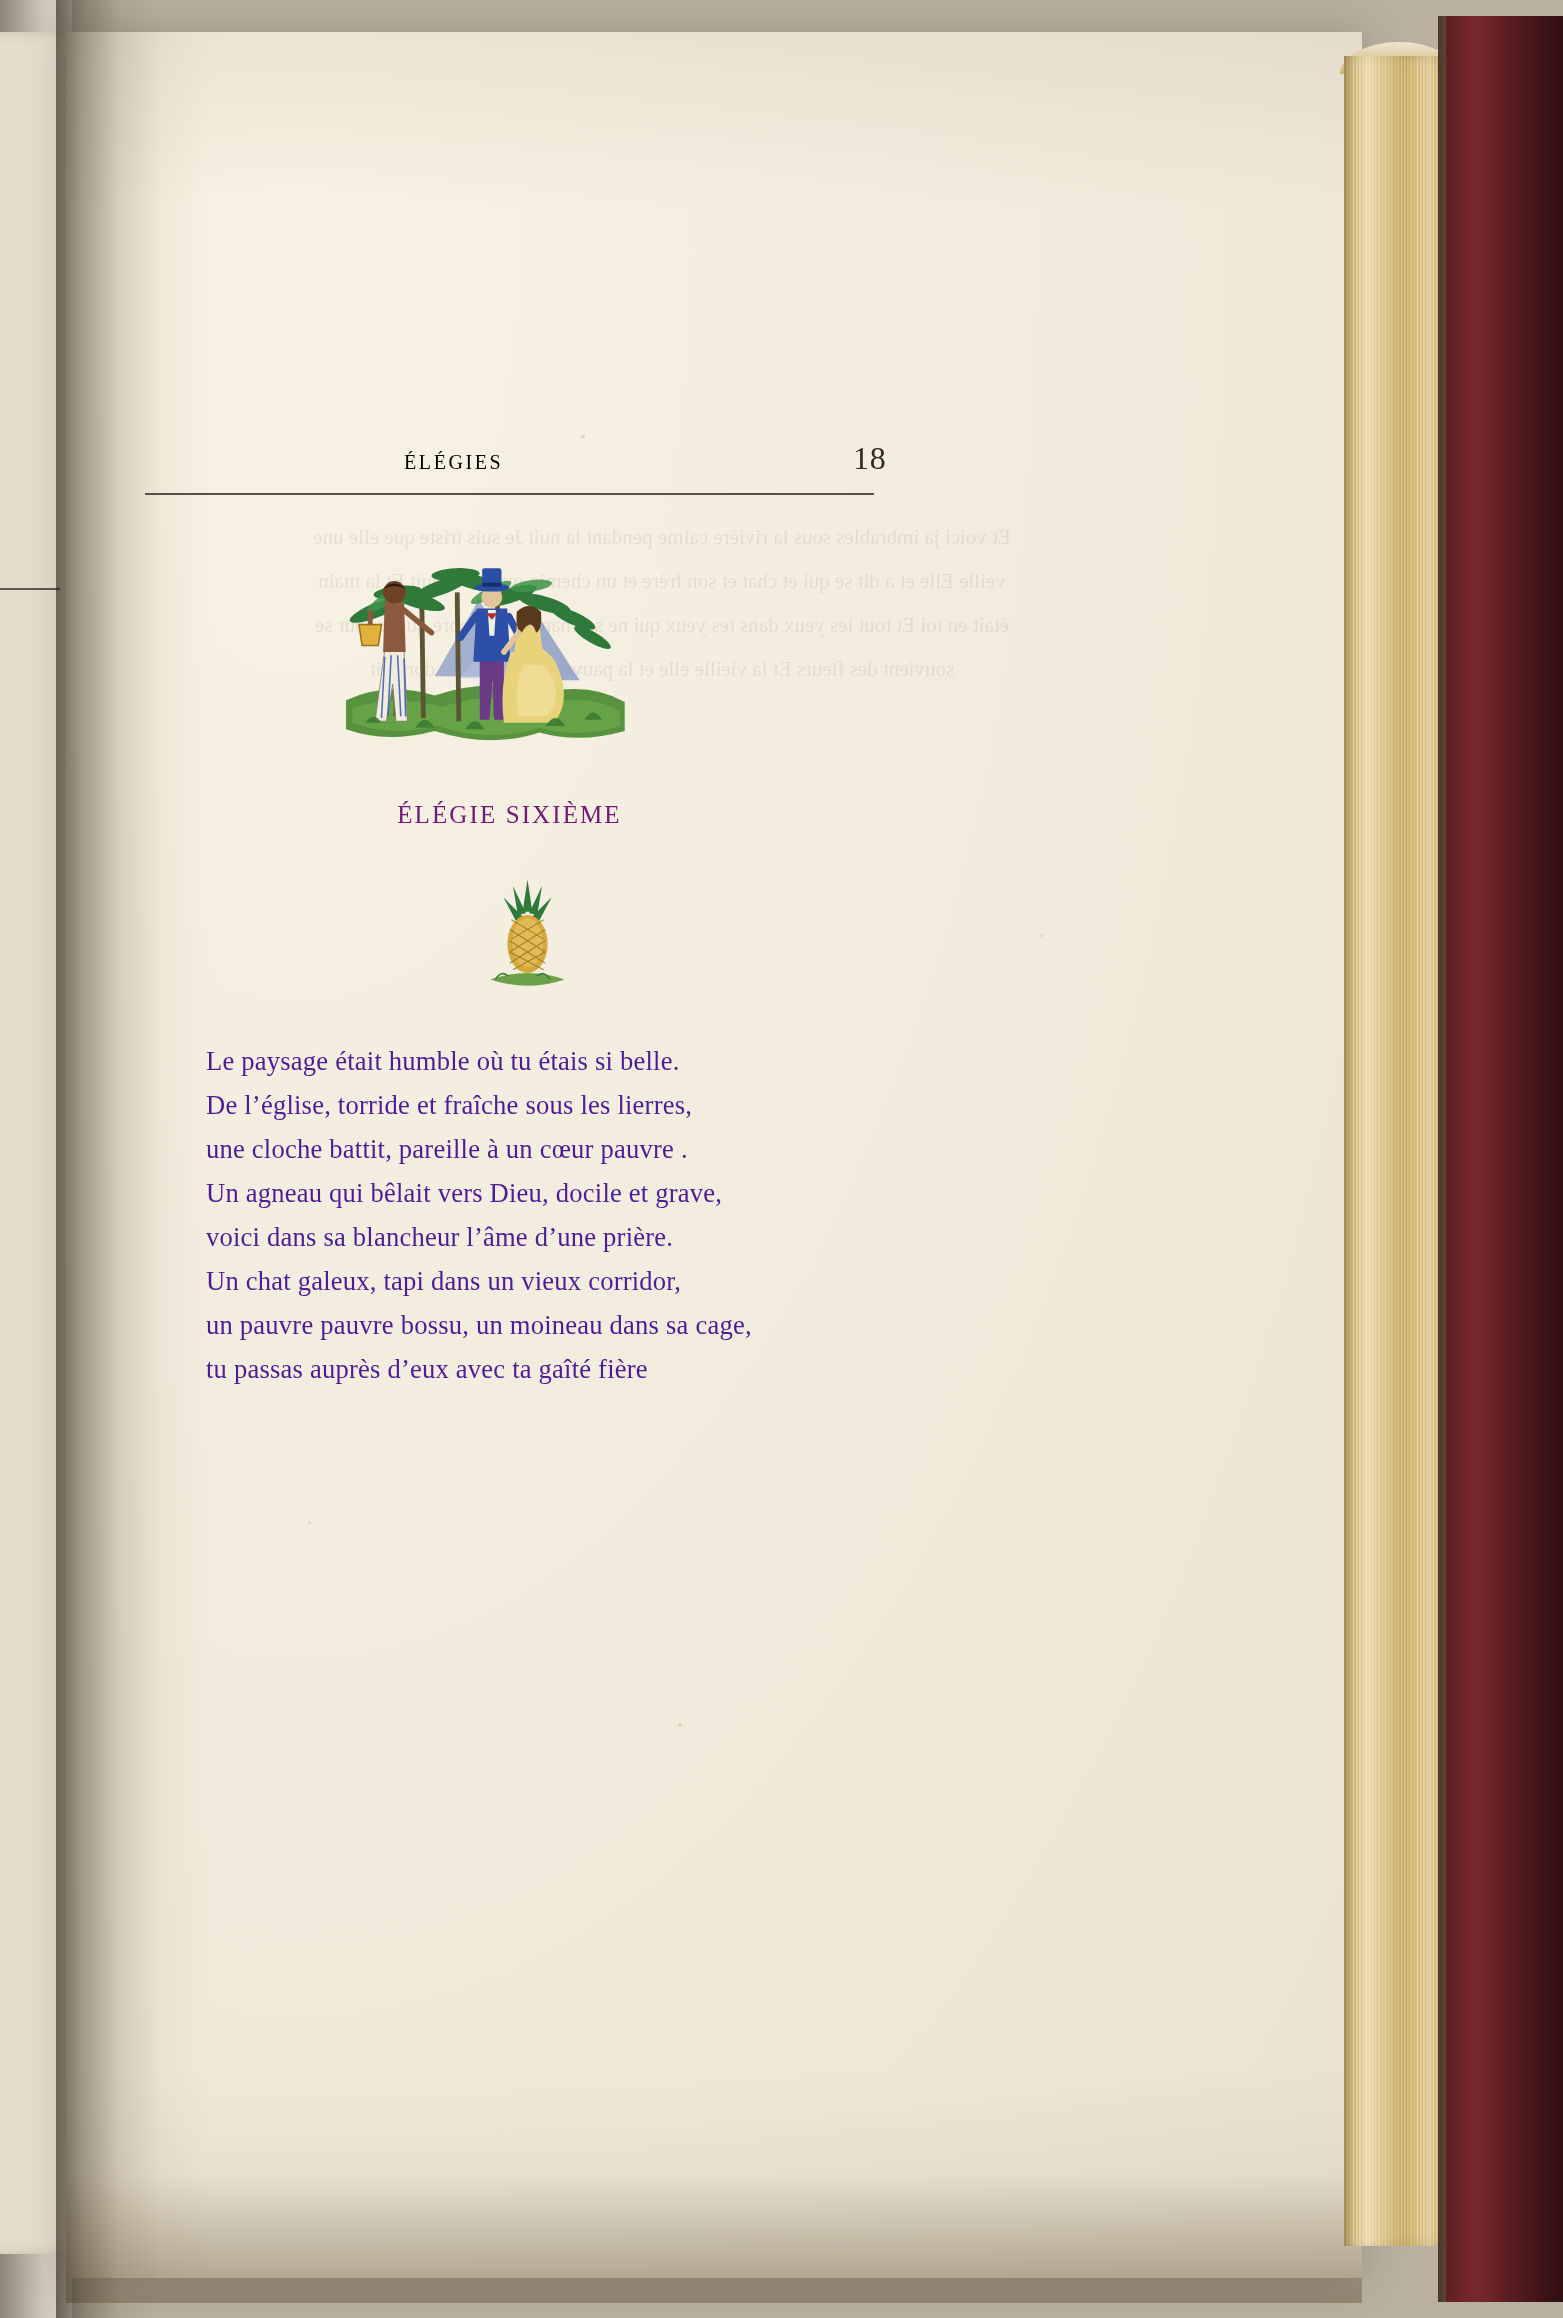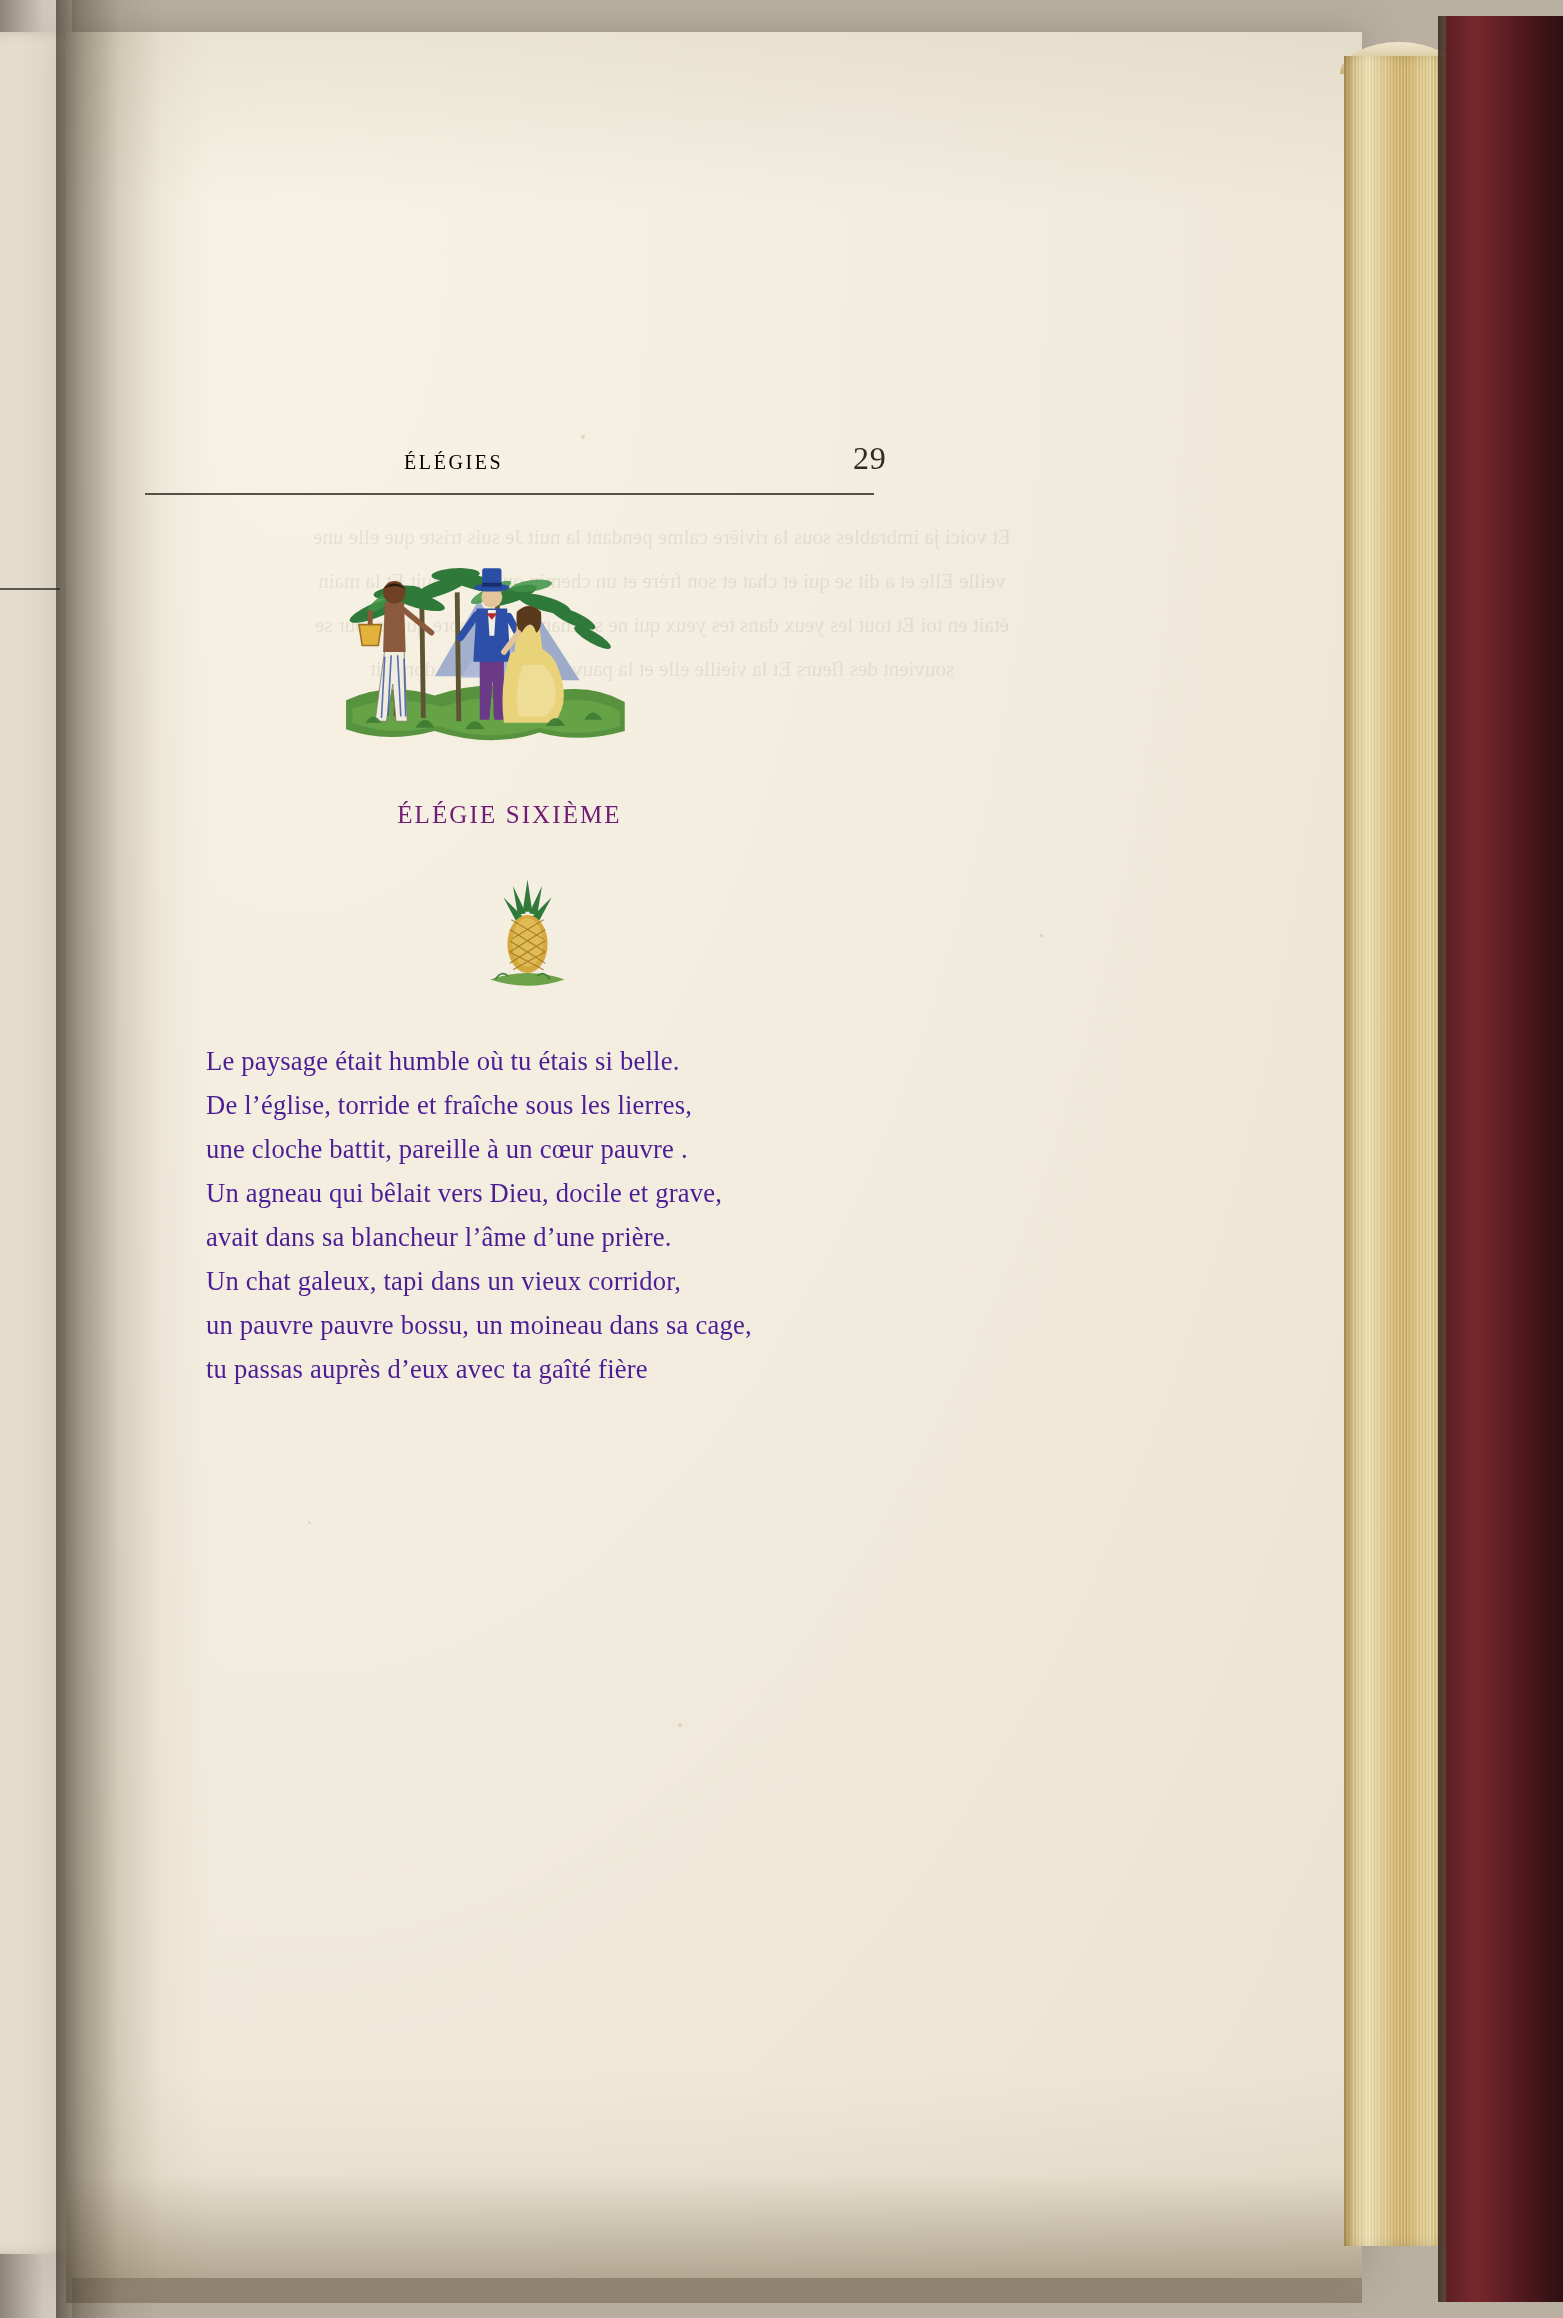--- a/index.html
+++ b/index.html
@@ -252,21 +252,21 @@
 
     <div class="speck" style="left:515px;top:403px;width:4px;height:4px;"></div>
     <div class="speck" style="left:974px;top:902px;width:3.2px;height:3.2px;"></div>
     <div class="speck" style="left:612px;top:1691px;width:4px;height:4px;"></div>
     <div class="speck" style="left:242px;top:1489px;width:3.2px;height:3.2px;"></div>
   </div>
 
   <div id="content">
     <div class="running-head">
       <span class="title">ÉLÉGIES</span>
-      <span class="folio">29</span>
+      <span class="folio">18</span>
     </div>
   </div>
 
   <div id="head-rule"></div>
 
   <div id="vignette">
     <svg width="298" height="282" viewBox="0 0 370 350" xmlns="http://www.w3.org/2000/svg">
 
       <rect x="0" y="0" width="370" height="350" fill="none"></rect>
 
@@ -398,21 +398,21 @@
         <path d="M108 142 q-8 -12 -16 -4"></path>
       </g>
     </svg>
   </div>
 
   <div id="poem">
     <div class="line">Le paysage était humble où  tu étais si belle.</div>
     <div class="line">De l’église, torride et fraîche sous les lierres,</div>
     <div class="line">une cloche battit,  pareille à un cœur pauvre .</div>
     <div class="line">Un agneau qui bêlait vers Dieu, docile et grave,</div>
-    <div class="line">avait dans sa  blancheur l’âme d’une prière.</div>
+    <div class="line">voici dans sa  blancheur l’âme d’une prière.</div>
     <div class="line">Un chat galeux, tapi dans un vieux corridor,</div>
     <div class="line">un pauvre pauvre bossu, un moineau dans sa cage,</div>
     <div class="line">tu passas auprès d’eux avec ta gaîté fière</div>
   </div>
 
   <div id="leaf-bottom-shadow"></div>
   <div id="gutter"></div>
 
   <div id="edge-top-curl"></div>
   <div id="edge">

